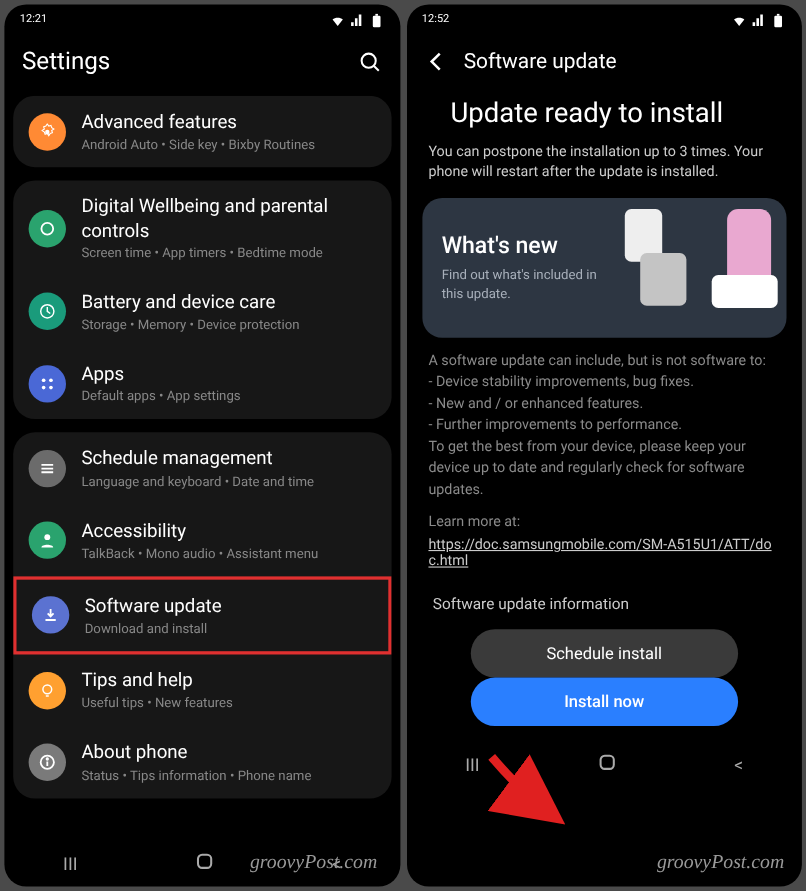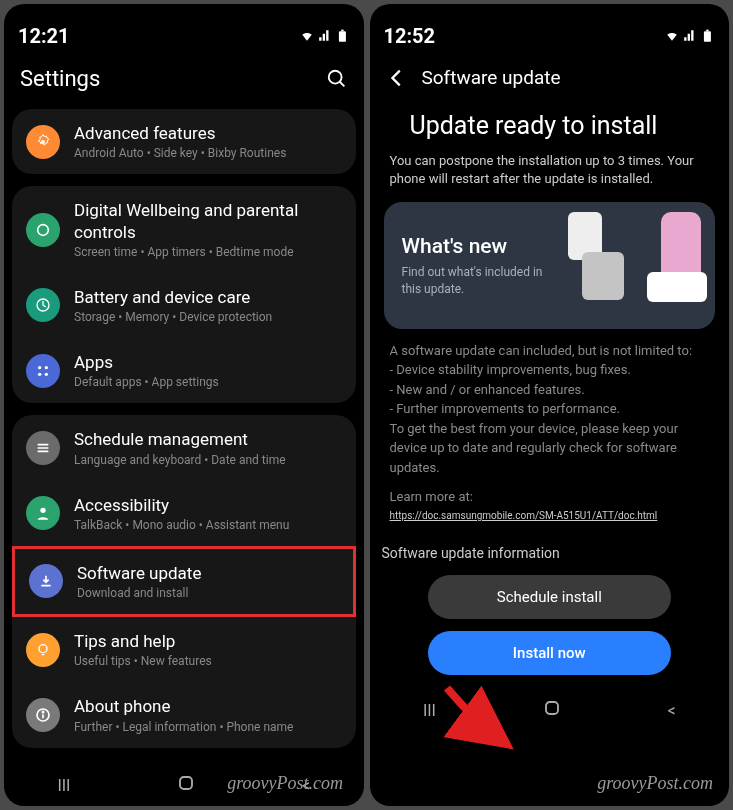--- a/index.html
+++ b/index.html
@@ -1,18 +1,18 @@
 <!DOCTYPE html>
 <html><head>
   <meta charset="utf-8">
   <style>
     * { margin: 0; padding: 0; box-sizing: border-box; font-family: -apple-system, 'Segoe UI', Roboto, sans-serif; }
     body { background: #4a4a4a; width: 733px; height: 810px; display: flex; gap: 6px; padding: 4px; position: relative; }
     .phone { background: #000; border-radius: 20px; width: 360px; height: 802px; overflow: hidden; display:flex; flex-direction:column; }
-    .statusbar { display: flex; justify-content: space-between; padding: 20px 14px 4px; color: #fff; font-size: 20px; font-weight:700; }
+    .statusbar { display: flex; justify-content: space-between; padding: 8px 14px 4px; color: #fff; font-size: 10px; font-weight:400; }
     .status-right { display: flex; gap: 4px; align-items:center; }
     .status-ico { width:14px; height:14px; fill:#fff; display:inline-block; }
     .header { display:flex; align-items:center; padding: 14px 16px 18px; gap:14px; }
     .header-title { color:#fff; font-size:22px; font-weight:400; flex:1; }
     .search-ico { width:22px; height:22px; stroke:#fff; fill:none; stroke-width:2; }
     .back-ico { width:22px; height:22px; stroke:#fff; fill:none; stroke-width:2.5; }
     .content { flex:1; overflow:hidden; padding: 0 8px; }
     .group { background:#171717; border-radius:20px; margin-bottom:12px; overflow:hidden; }
     .item { display:flex; align-items:center; padding:14px 14px; gap:14px; }
     .item-ico { width:34px; height:34px; border-radius:50%; display:flex; align-items:center; justify-content:center; flex-shrink:0; }
@@ -25,23 +25,23 @@
     
     .big-title { color:#fff; font-size:25px; font-weight:400; padding:4px 20px 12px;margin-left:20px; }
     .desc { color:#ccc; font-size:13px; line-height:1.4; padding:0 20px 14px; }
     .whatsnew { background:#2d3642; border-radius:18px; margin:0 14px 12px; padding:32px 18px; position:relative; overflow:hidden; min-height:110px; }
     .wn-title { color:#fff; font-size:21px; font-weight:500; }
     .wn-sub { color:#a8b0bb; font-size:12px; margin-top:6px; max-width:55%; line-height:1.35; }
     .wn-imgs { position:absolute; right:8px; top:10px; width:45%; height:90px; }
     .fake-ph { position:absolute; background:#1a1a1a; border-radius:6px; }
     .info { color:#8a8a8a; font-size:13px; line-height:1.5; padding:0 20px 12px; }
     .learn { color:#8a8a8a; font-size:13px; padding:0 20px; }
-    .link { color:#ccc; text-decoration:underline; font-size:10px; padding:0 20px; word-break:break-all; display:block; margin-top:6px;}
-    .more-info { color:#ccc; font-size:14px; padding:24px 12px 6px; }
-    .btns { padding:8px 18px 10px; display:flex; flex-direction:column; gap:12px; align-items:center; }
+    .link { color:#ccc; text-decoration:underline; font-size:13px; padding:0 20px; word-break:break-all; display:block; margin-top:6px;}
+    .more-info { color:#ccc; font-size:14px; padding:24px 24px 6px; }
+    .btns { padding:8px 18px 10px; display:flex; flex-direction:column; gap:0; align-items:center; }
     .btn { width:75%; padding:13px 0; border-radius:24px; text-align:center; font-size:15px; color:#fff; border:none; }
     .btn-sched { background:#3a3a3a; }
     .btn-inst { background:#2a7fff; font-weight:500; }
     .watermark { position:absolute; right:20px; bottom:16px; color:#999; font-size:18px; font-style:italic; font-family: Georgia, serif; pointer-events:none; z-index:50; }
     .arrow { position:absolute; left:439px; top:680px; z-index:60; pointer-events:none; }
     .sv { width:16px; height:16px; }
   </style>
 </head>
 <body>
 
@@ -174,21 +174,21 @@
         <div class="item">
           <div class="item-ico" style="background:#7a7a7a">
             <svg class="sv" viewBox="0 0 24 24" fill="none" stroke="#fff" stroke-width="2.5">
               <circle cx="12" cy="12" r="9"></circle>
               <line x1="12" y1="11" x2="12" y2="17"></line>
               <circle cx="12" cy="7.5" r="1" fill="#fff"></circle>
             </svg>
           </div>
           <div class="item-txt">
             <div class="item-title">About phone</div>
-            <div class="item-sub">Further  •  Legal information  •  Phone name</div>
+            <div class="item-sub">Status  •  Tips information  •  Phone name</div>
           </div>
         </div>
       </div>
     </div>
   <div class="navbar">
     <span class="nav-btn">III</span>
     <span class="nav-btn"><svg width="18" height="18" viewBox="0 0 24 24" style="stroke:#aaa;fill:none;stroke-width:2.5">
           <rect x="4" y="4" width="16" height="16" rx="5"></rect>
         </svg></span>
     <span class="nav-btn">&lt;</span>
@@ -223,21 +223,21 @@
     <div class="wn-title">What's new</div>
     <div class="wn-sub">Find out what's included in this update.</div>
     <div class="wn-imgs">
       <div class="fake-ph" style="left:10px;top:0;width:34px;height:48px;background:#eee"></div>
       <div class="fake-ph" style="right:6px;top:0;width:40px;height:70px;background:#e9a8d0;border-radius:10px"></div>
       <div class="fake-ph" style="left:24px;top:40px;width:42px;height:48px;background:#c4c4c4"></div>
       <div class="fake-ph" style="right:0;bottom:0;width:60px;height:30px;background:#fff"></div>
     </div>
   </div>
   <div class="info" id="info-lines">
-      <div>A software update can included, but is not limited to:</div>
+      <div>A software update can include, but is not software to:</div>
       <div> - Device stability improvements, bug fixes.</div>
       <div> - New and / or enhanced features.</div>
       <div> - Further improvements to performance.</div>
       <div>To get the best from your device, please keep your device up to date and regularly check for software updates.</div>
     </div>
   <div class="learn">Learn more at:</div>
   <a class="link" href="#">https://doc.samsungmobile.com/SM-A515U1/ATT/doc.html</a>
   <div class="more-info">Software update information</div>
   <div class="btns">
     <button class="btn btn-sched">Schedule install</button>

